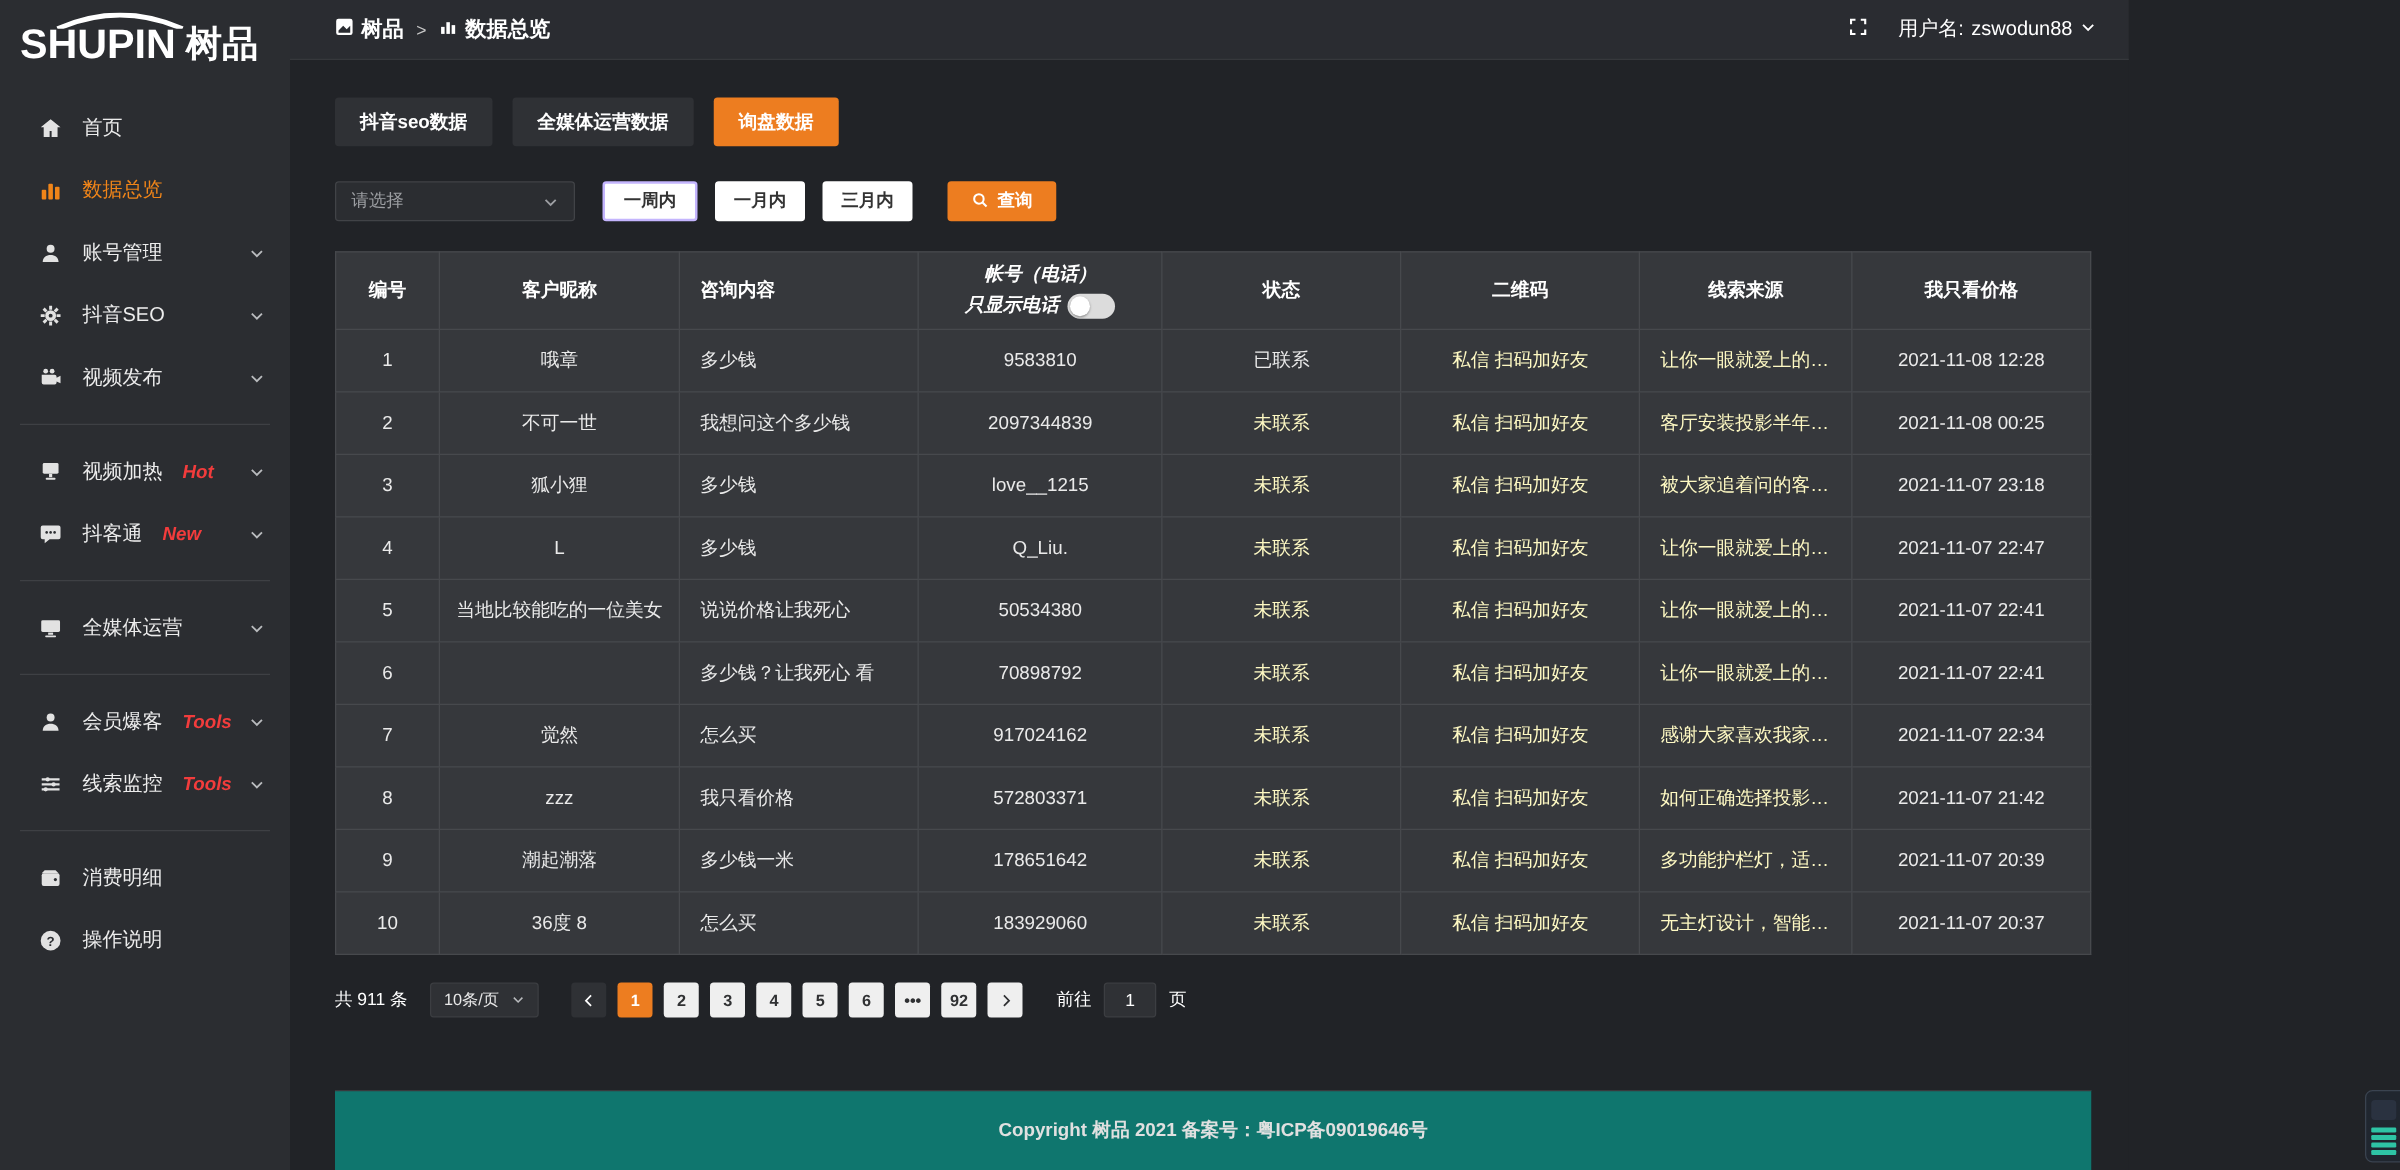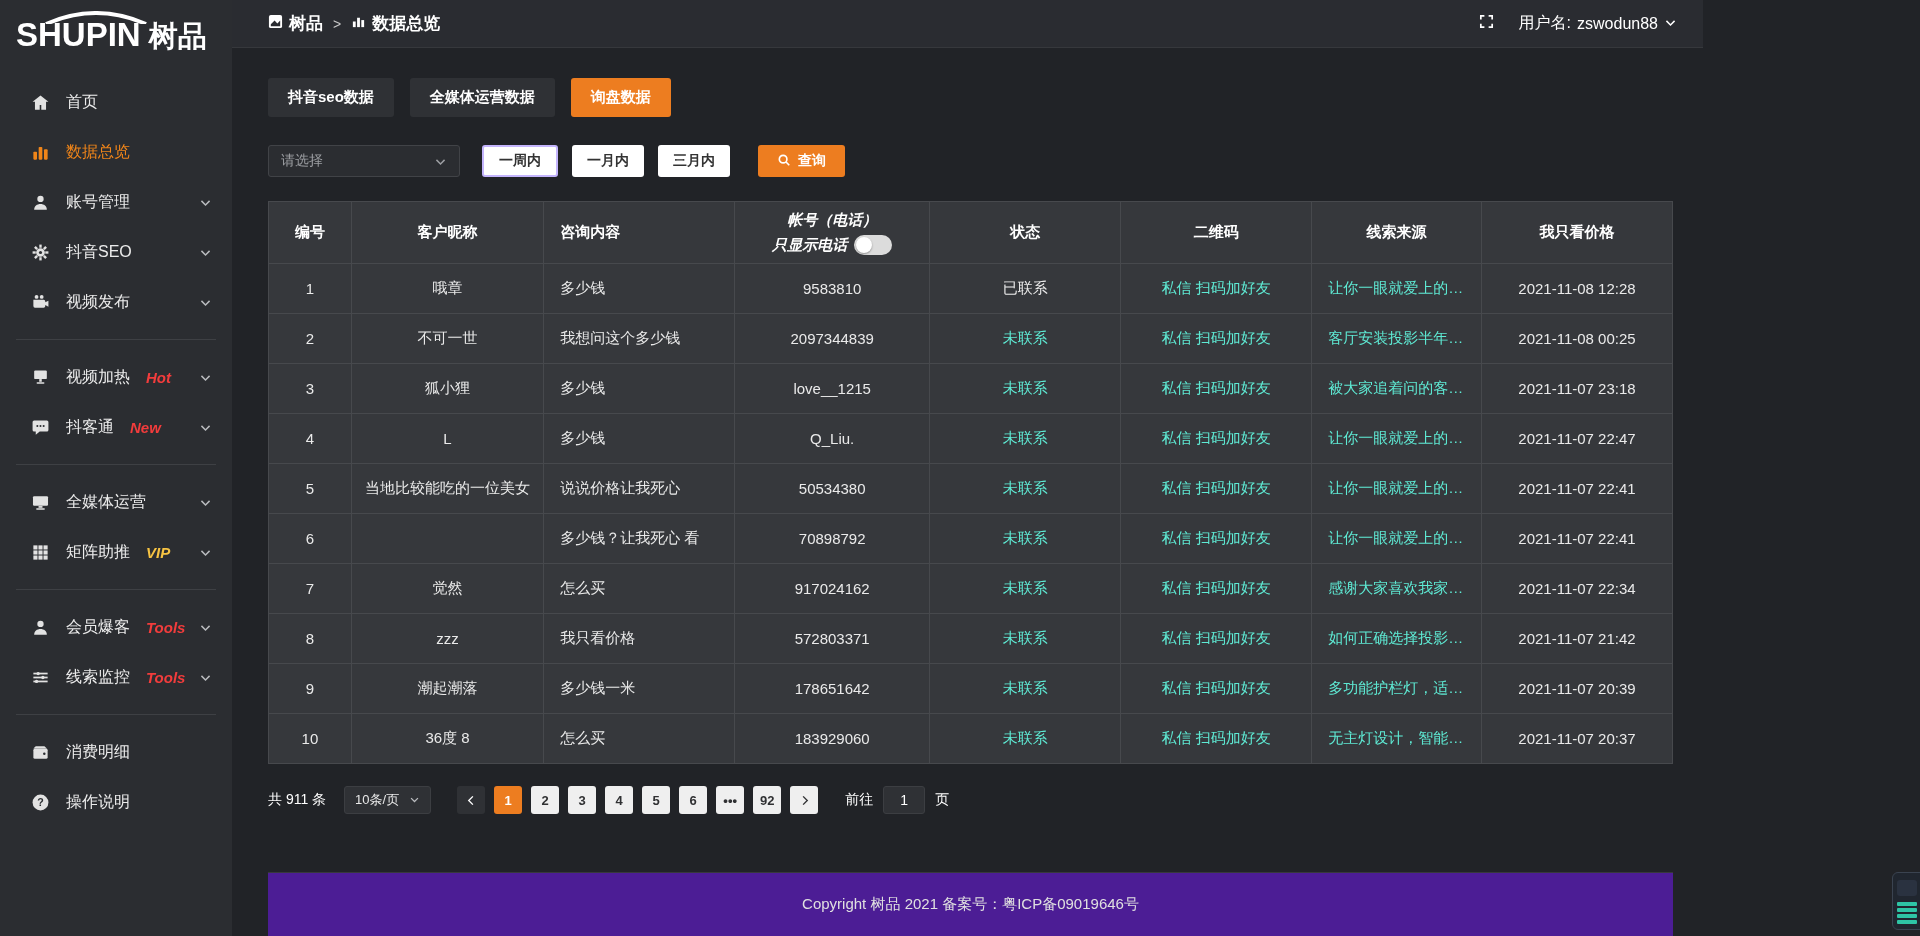--- a/index.html
+++ b/index.html
@@ -49,39 +49,39 @@
   .pbtn.first { margin-left:22px; }
   .pbtn.selected { border:2px solid #c4b5fd; }
   .qbtn { height:32px; padding:0 19px; background:#ed7d20; color:#fff; font-weight:700; font-size:14px; border-radius:3px; display:flex; align-items:center; gap:7px; margin-left:28px; }
 
   
   table { width:100%; border-collapse:collapse; margin-top:24px; background:#36383c; table-layout:fixed; }
   th,td { border:1px solid #47494d; overflow:hidden; white-space:nowrap; text-overflow:ellipsis; }
   th { height:62px; color:#fff; font-size:15px; font-weight:700; text-align:center; }
   td { height:50px; color:#eaeaea; font-size:15px; text-align:center; }
   .left { text-align:left; padding-left:16px; padding-right:10px; }
-  .orange { color:#5eead4; }
+  .orange { color:#fef9c3; }
   .acct-head { line-height:1.5;font-style:italic; }
   .toggle-row { display:flex; align-items:center; justify-content:center; gap:7px; margin-top:2px; }
   .toggle { width:38px; height:20px; background:#dcdcdc; border-radius:10px; position:relative; display:inline-block; cursor:pointer; flex:none; }
   .toggle::after { content:""; position:absolute; left:2px; top:2px; width:16px; height:16px; background:#fff; border-radius:50%; box-shadow:0 1px 2px rgba(0,0,0,.35); }
 
   
   .pagination { display:flex; align-items:center; margin-top:22px; color:#fff; font-size:14px; }
   .total { margin-right:18px; }
   .psize { background:#2f3135; border:1px solid #3c3e42; border-radius:3px; height:28px; display:flex; align-items:center; padding:0 10px; gap:10px; color:#e8e8e8; margin-right:26px; font-size:13px; }
   .pg { min-width:28px; height:28px; padding:0 4px; border-radius:3px; display:flex; align-items:center; justify-content:center; font-weight:700; margin-right:9px; font-size:13px; }
   .pg.dark { background:#2f3135; color:#fff; }
   .pg.light { background:#efefef; color:#303133; }
   .pg.active { background:#ed7d20; color:#fff; }
   .goto { display:flex; align-items:center; gap:10px; margin-left:18px; }
   .goto-input { width:42px; height:28px; background:#2f3135; border:1px solid #3c3e42; border-radius:3px; color:#fff; text-align:center; font-size:14px; }
 
   
-  .footer { height:64px; min-height:64px; border-top:1px solid #38393d; background:#4c1d95; display:flex; align-items:center; justify-content:center; color:#e0e0e0; font-size:15px; margin-top:auto; }
+  .footer { height:64px; min-height:64px; border-top:1px solid #38393d; background:#0f766e; display:flex; align-items:center; justify-content:center; color:#e0e0e0; font-size:15px; margin-top:auto;font-weight:bold; }
 
   
   .widget { position:absolute; right:-8px; bottom:6px; width:36px; height:58px; background:#20262f; border:1px solid #3a4350; border-radius:6px; padding:5px 4px; display:flex; flex-direction:column; justify-content:flex-end; gap:2px; }
   .widget .bar { height:4px; background:#2ec4a5; border-radius:1px; width:20px; }
   .widget .slot { height:16px; background:#2a3240; border-radius:3px; margin-bottom:4px; width:20px; }
 </style>
 </head>
 <body>
 
 <div class="app">
@@ -224,42 +224,20 @@
             </svg>
           </span>
         <span>全媒体运营</span>
         <span class="chev">
             <svg width="13" height="13" viewBox="0 0 16 16" fill="none" stroke="#b9bbbe" stroke-width="1.8">
               <path d="M3 6l5 5 5-5"></path>
             </svg>
           </span>
       </div>
 
-      <div class="menu-item">
-        <span class="mi-icon">
-            <svg viewBox="0 0 24 24" width="19" height="19" fill="currentColor">
-              <rect x="3" y="3" width="5.2" height="5.2"></rect>
-              <rect x="9.4" y="3" width="5.2" height="5.2"></rect>
-              <rect x="15.8" y="3" width="5.2" height="5.2"></rect>
-              <rect x="3" y="9.4" width="5.2" height="5.2"></rect>
-              <rect x="9.4" y="9.4" width="5.2" height="5.2"></rect>
-              <rect x="15.8" y="9.4" width="5.2" height="5.2"></rect>
-              <rect x="3" y="15.8" width="5.2" height="5.2"></rect>
-              <rect x="9.4" y="15.8" width="5.2" height="5.2"></rect>
-              <rect x="15.8" y="15.8" width="5.2" height="5.2"></rect>
-            </svg>
-          </span>
-        <span>矩阵助推</span>
-        <span class="tag yellow">VIP</span>
-        <span class="chev">
-            <svg width="13" height="13" viewBox="0 0 16 16" fill="none" stroke="#b9bbbe" stroke-width="1.8">
-              <path d="M3 6l5 5 5-5"></path>
-            </svg>
-          </span>
-      </div>
 
       <div class="divider"></div>
 
       <div class="menu-item">
         <span class="mi-icon">
             <svg viewBox="0 0 24 24" width="19" height="19" fill="currentColor">
               <circle cx="12" cy="7.5" r="4"></circle>
               <path d="M4 21c0-4.4 3.6-7 8-7s8 2.6 8 7z"></path>
             </svg>
           </span>

